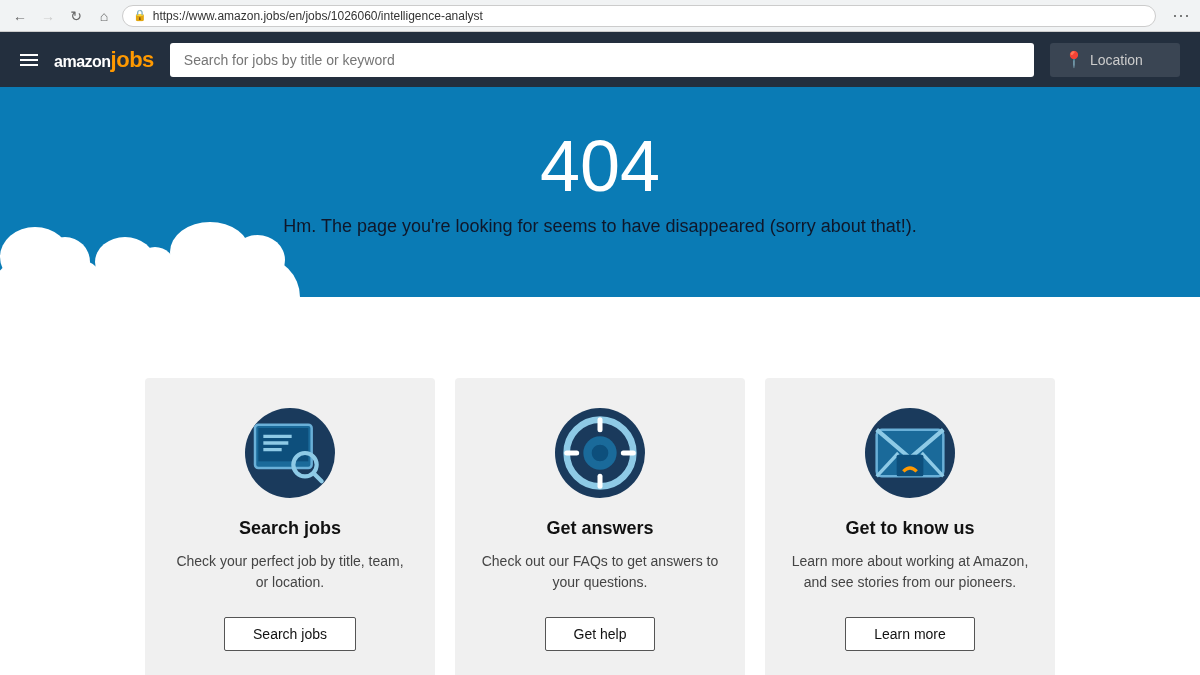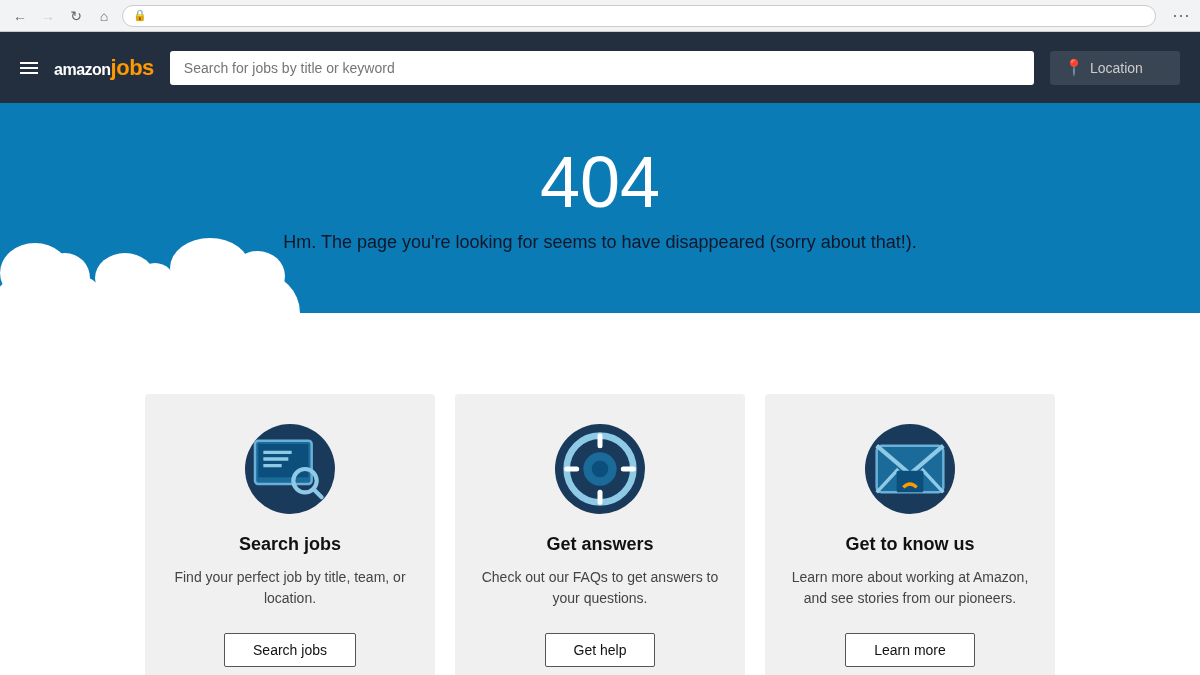--- a/index.html
+++ b/index.html
@@ -36,21 +36,21 @@
       gap: 6px;
       font-size: 12px;
       color: #333;
     }
     .browser-address-bar .lock-icon { color: #555; font-size: 11px; }
     .browser-more { color: #666; font-size: 18px; margin-left: 8px; }
 
     
     .navbar {
       background: #232f3e;
-      height: 71px;
+      height: 55px;
       display: flex;
       align-items: center;
       padding: 0 20px;
       gap: 16px;
     }
     .navbar-menu-icon {
       color: #fff;
       font-size: 18px;
       cursor: pointer;
       display: flex; flex-direction: column; gap: 3px;
@@ -206,20 +206,21 @@
 </head>
 <body>
 
 <div class="browser-chrome">
   <button class="browser-nav-btn">←</button>
   <button class="browser-nav-btn" disabled="">→</button>
   <button class="browser-nav-btn">↻</button>
   <button class="browser-nav-btn">⌂</button>
   <div class="browser-address-bar">
     <span class="lock-icon">🔒</span>
+    <span>https://www.amazon.jobs/en/jobs/1026060/intelligence-analyst</span>
   </div>
   <span class="browser-more">···</span>
 </div>
 
 <nav class="navbar">
   <div class="navbar-menu-icon">
     <span></span>
       <span></span>
       <span></span>
   </div>
@@ -251,21 +252,21 @@
         <rect x="6" y="10" width="34" height="26" rx="2" fill="#1a6a9a" stroke="#6ab0d8" stroke-width="1.5"></rect>
         <rect x="8" y="12" width="30" height="20" fill="#0d4f7c"></rect>
         <line x1="11" y1="17" x2="28" y2="17" stroke="#8ecae6" stroke-width="2"></line>
         <line x1="11" y1="21" x2="26" y2="21" stroke="#8ecae6" stroke-width="2"></line>
         <line x1="11" y1="25" x2="22" y2="25" stroke="#8ecae6" stroke-width="2"></line>
         <circle cx="36" cy="34" r="7" fill="none" stroke="#8ecae6" stroke-width="2.5"></circle>
         <line x1="41" y1="39" x2="46" y2="44" stroke="#8ecae6" stroke-width="2.5" stroke-linecap="round"></line>
       </svg>
     </div>
     <div class="card-title">Search jobs</div>
-    <div class="card-desc">Find your perfect job by title, team, or location.</div>
+    <div class="card-desc">Check your perfect job by title, team, or location.</div>
     <button class="card-btn">Search jobs</button>
   </div>
 
   <div class="card">
     <div class="card-icon-circle">
       <svg viewBox="0 0 54 54" fill="none">
         <circle cx="27" cy="27" r="20" fill="none" stroke="#8ecae6" stroke-width="4"></circle>
         <circle cx="27" cy="27" r="10" fill="#1a6a9a"></circle>
         <circle cx="27" cy="27" r="5" fill="#0d4f7c"></circle>
         <line x1="27" y1="7" x2="27" y2="13" stroke="#fff" stroke-width="3" stroke-linecap="round"></line>

